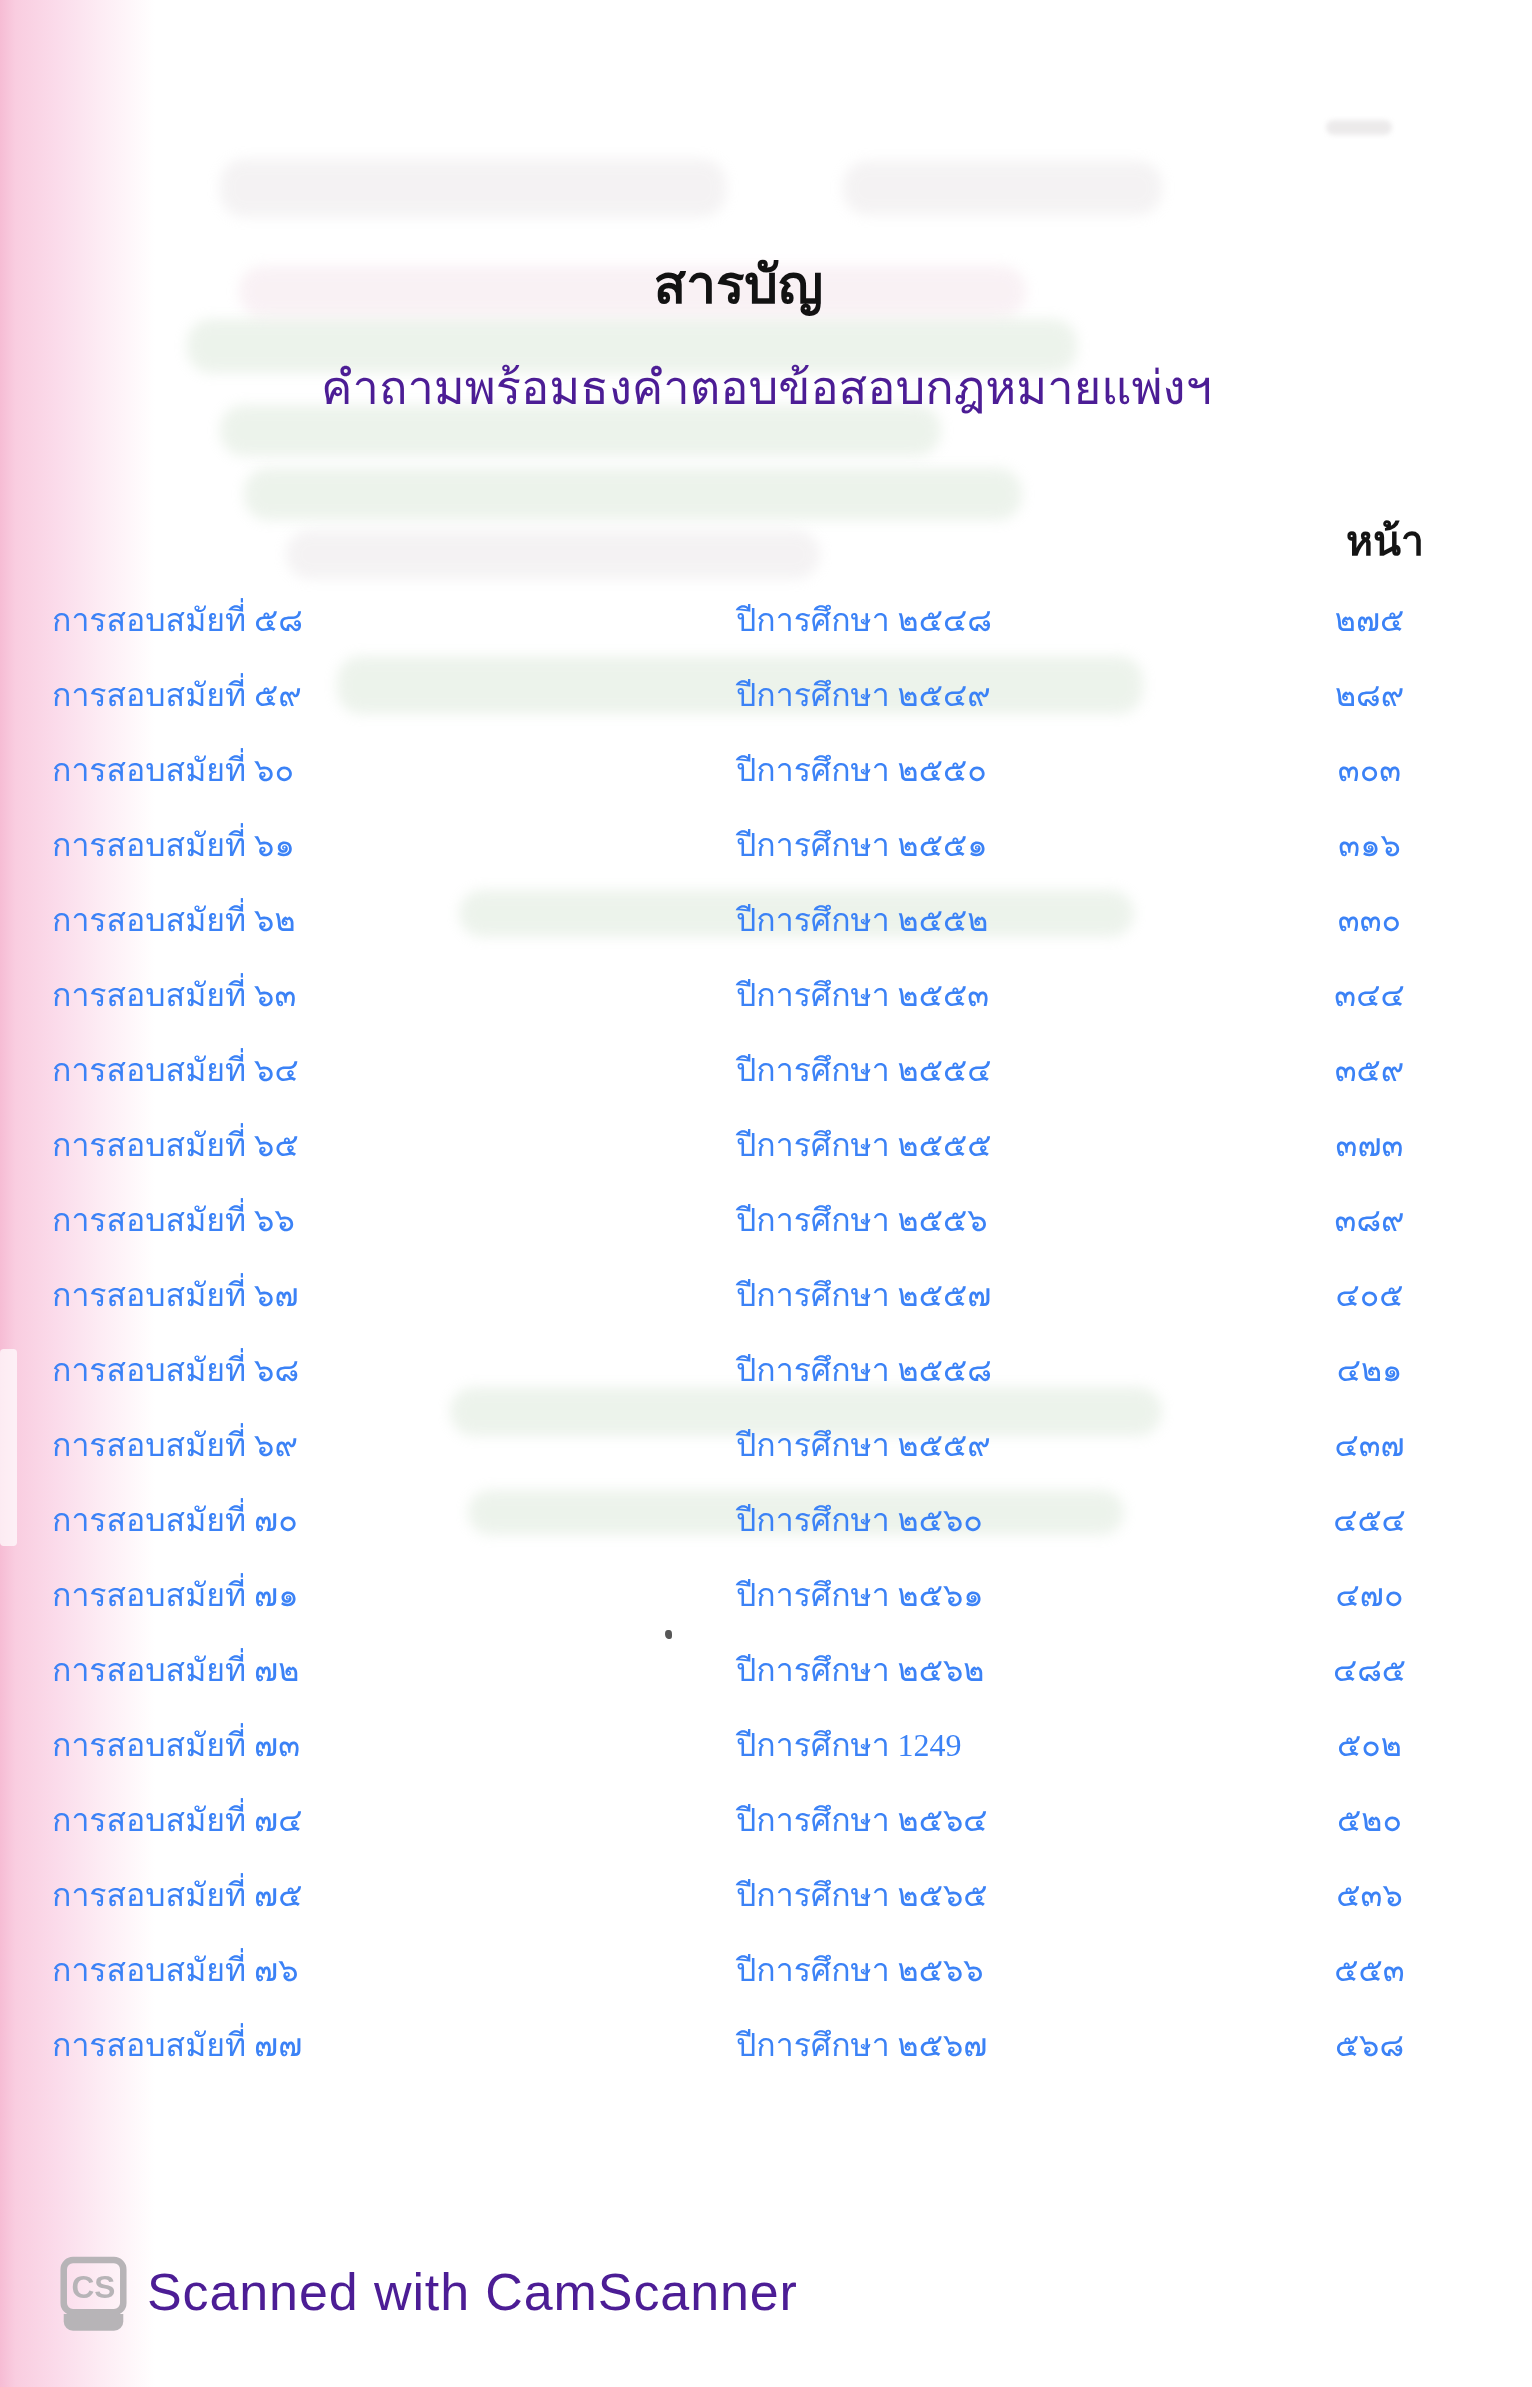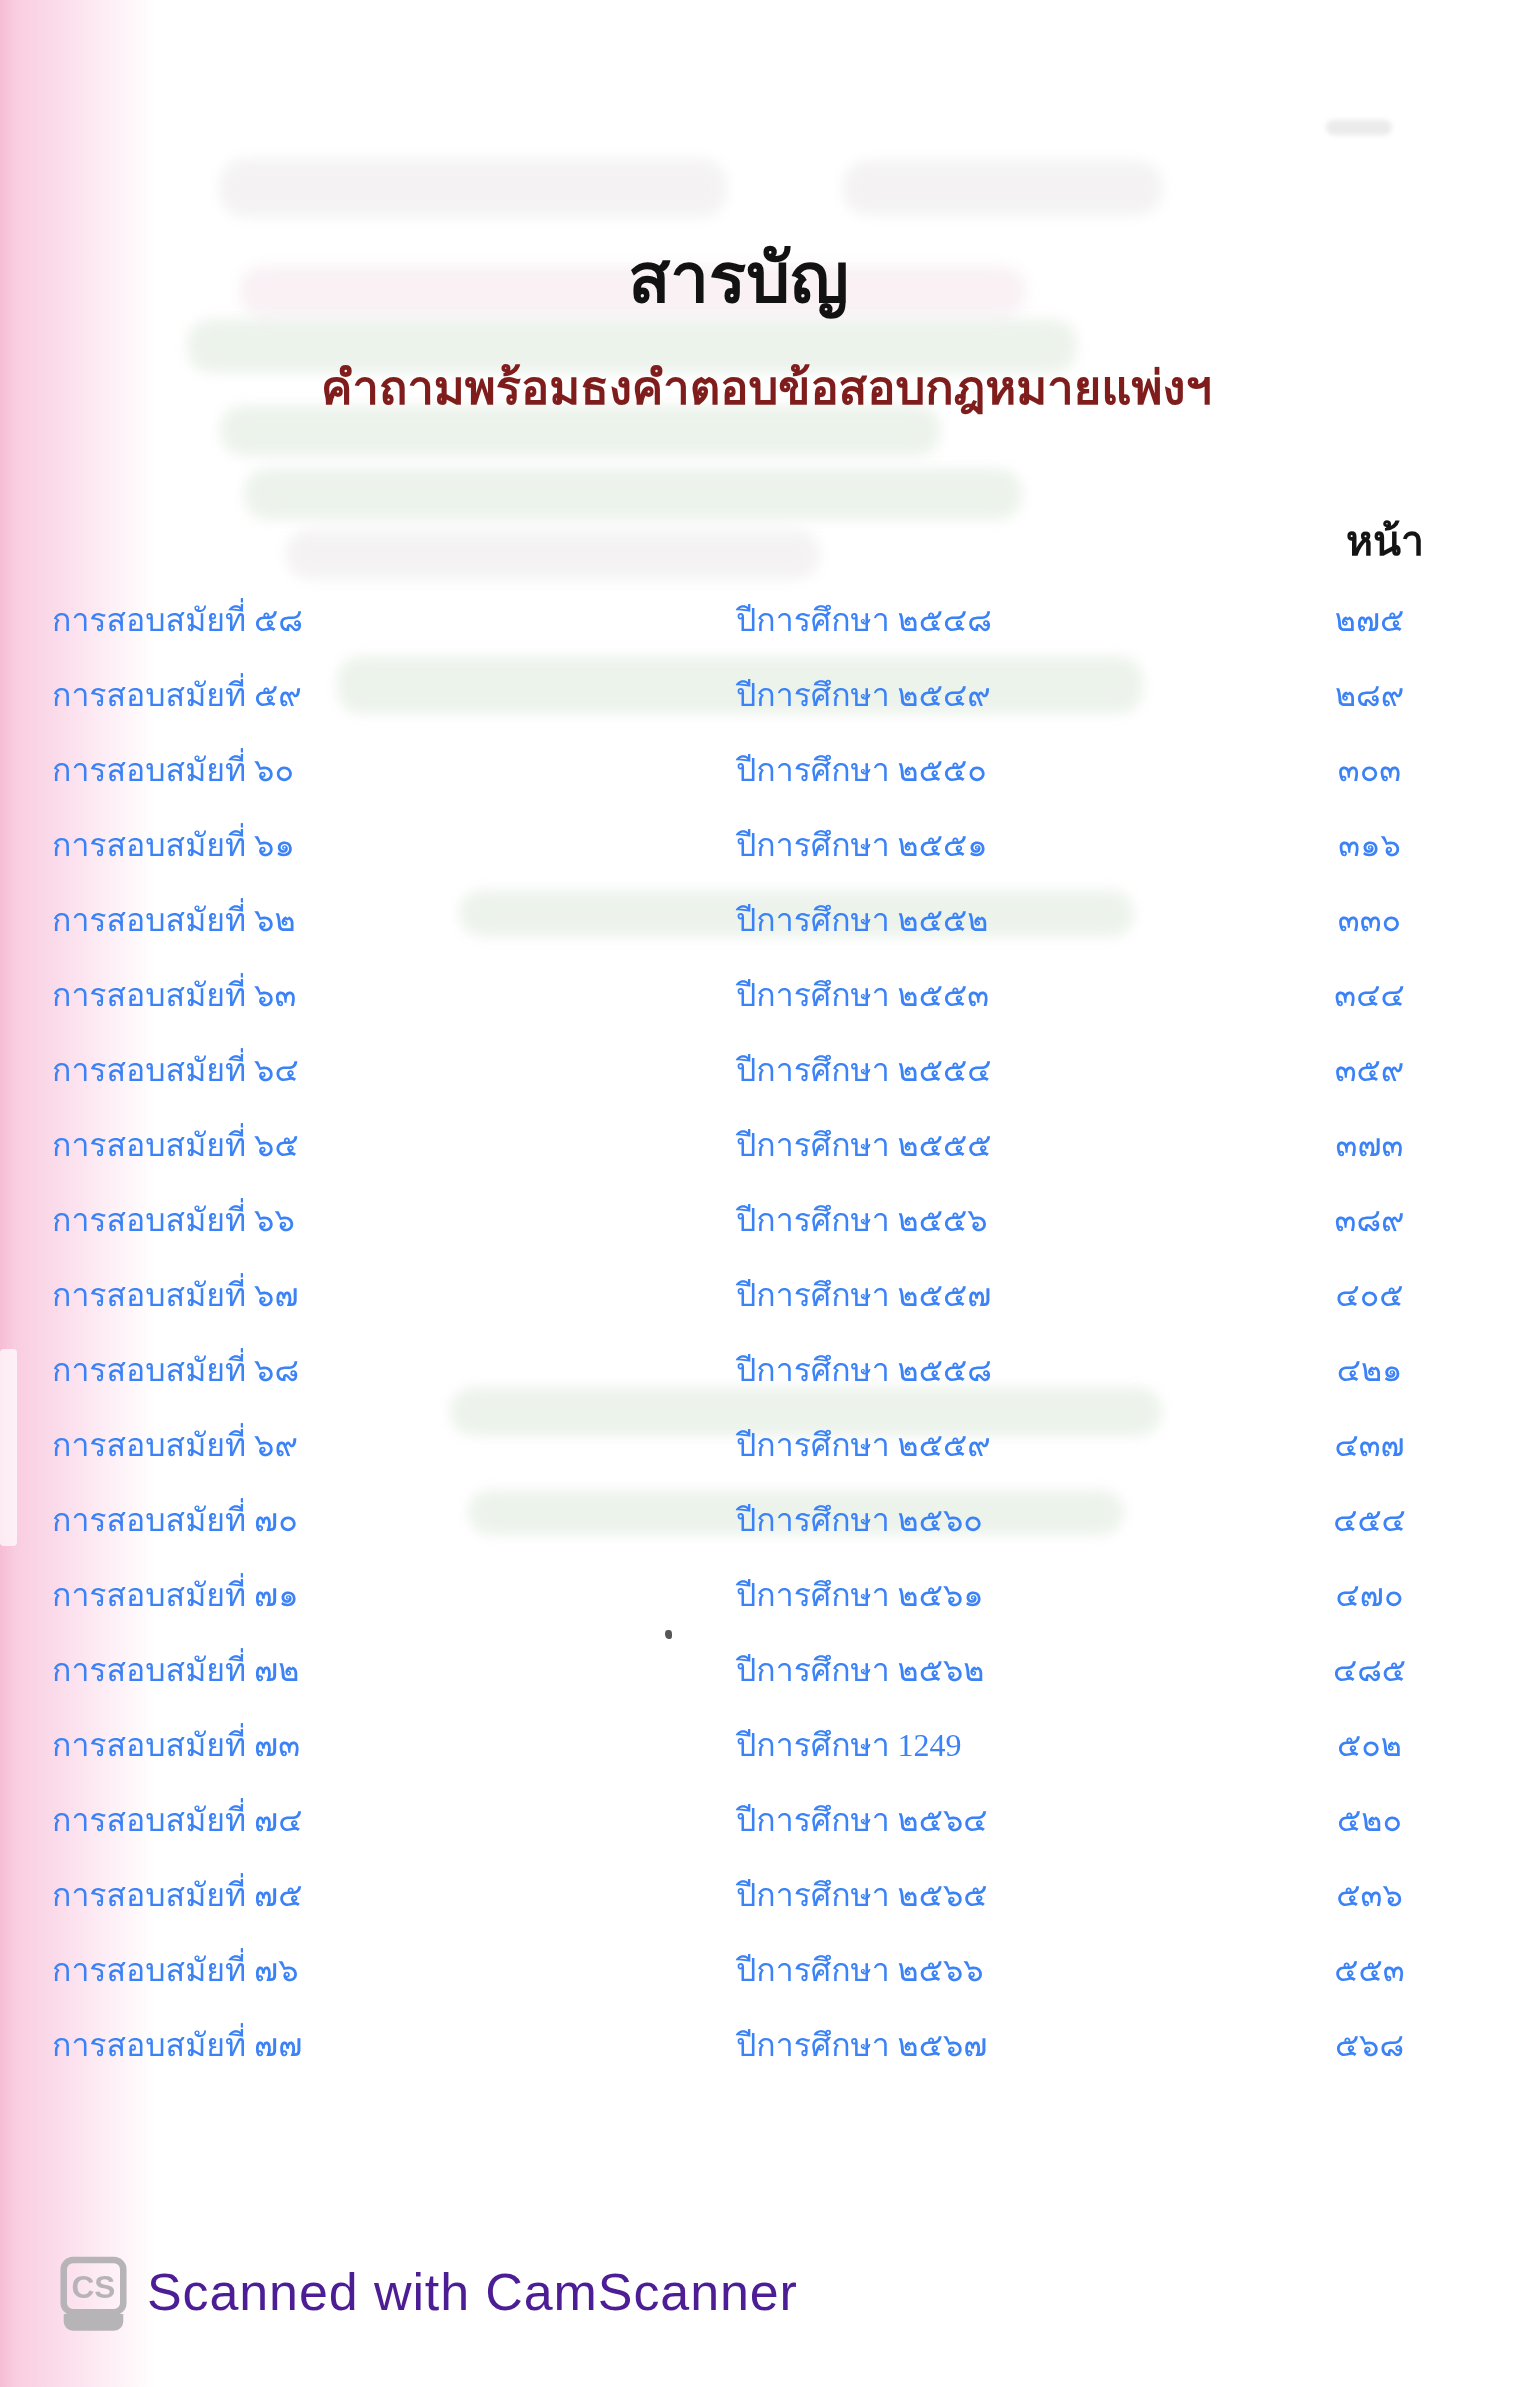--- a/index.html
+++ b/index.html
@@ -38,37 +38,37 @@
     pointer-events: none;
   }
   .ghost.gray  { background: #d9d3d6; opacity: .28; }
   .ghost.green { background: #c3d8c0; opacity: .30; }
   .ghost.pinkish { background: #ecd2de; opacity: .30; }
 
   .title {
     position: absolute;
     top: 236px;
     left: 0; right: 56px;
-    margin: 0;
+    margin: 16px;
     text-align: center;
-    font-size: 69px;
+    font-size: 53px;
     font-weight: bold;
     line-height: 1.25;
     color: #121212;
   }
   .subtitle {
     position: absolute;
     top: 358px;
     left: 0; right: 0;
     margin: 0;
     text-align: center;
     font-size: 47px;
-    font-weight: bold;
+    font-weight: normal;
     line-height: 1.3;
-    color: #7f1d1d;
+    color: #4c1d95;
   }
   .page-col-header {
     position: absolute;
     top: 513px;
     right: 109px;
     font-size: 41px;
     font-weight: bold;
     line-height: 1.4;
     color: #141414;
     margin-left: 32px;

